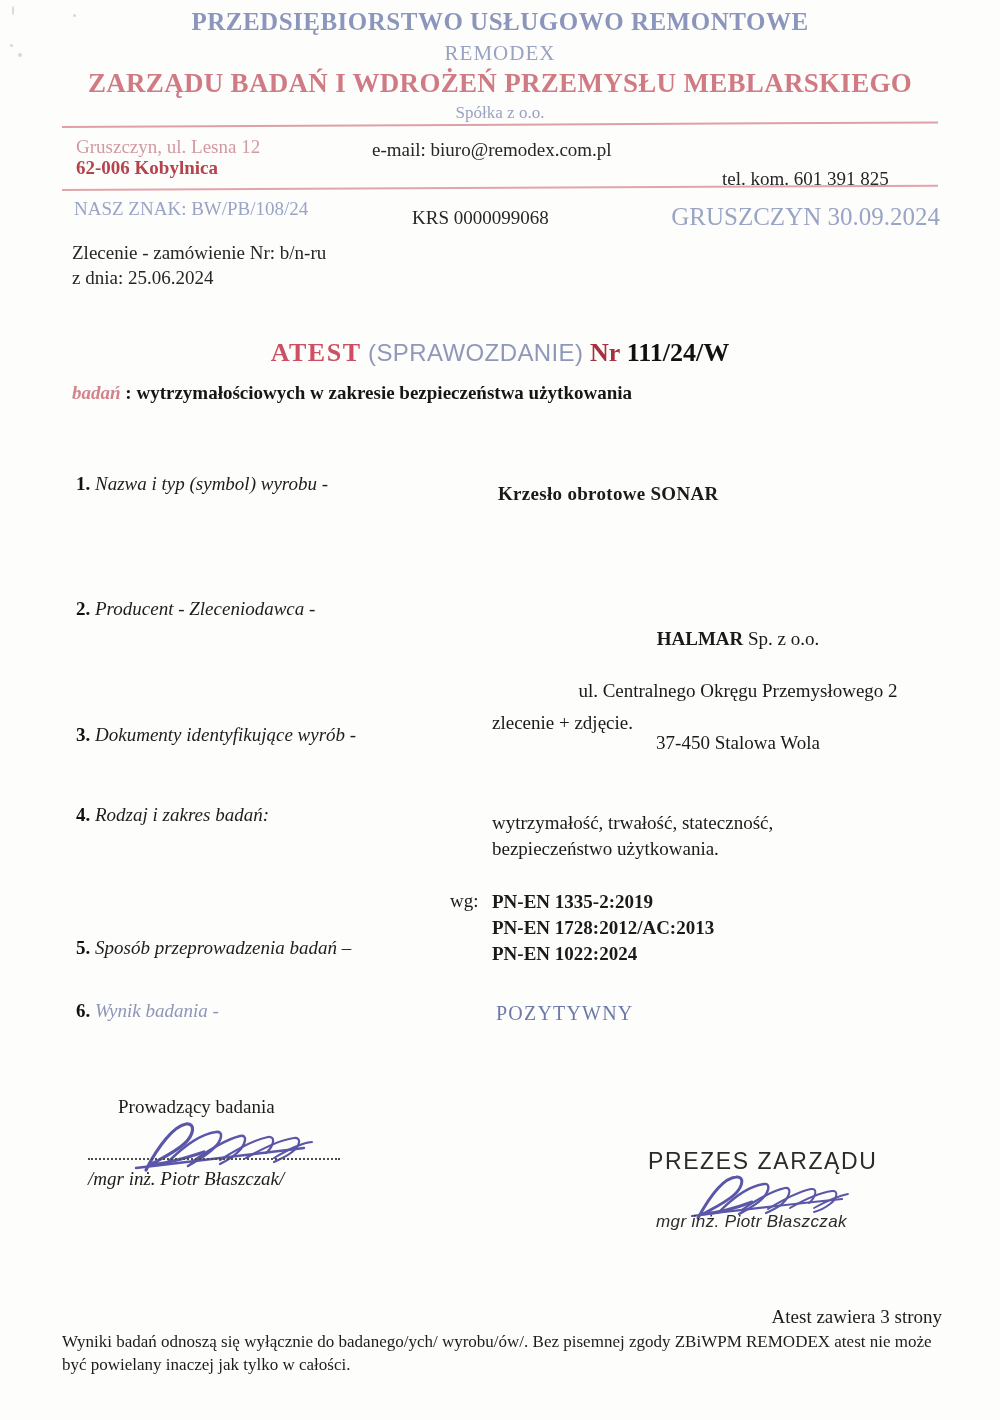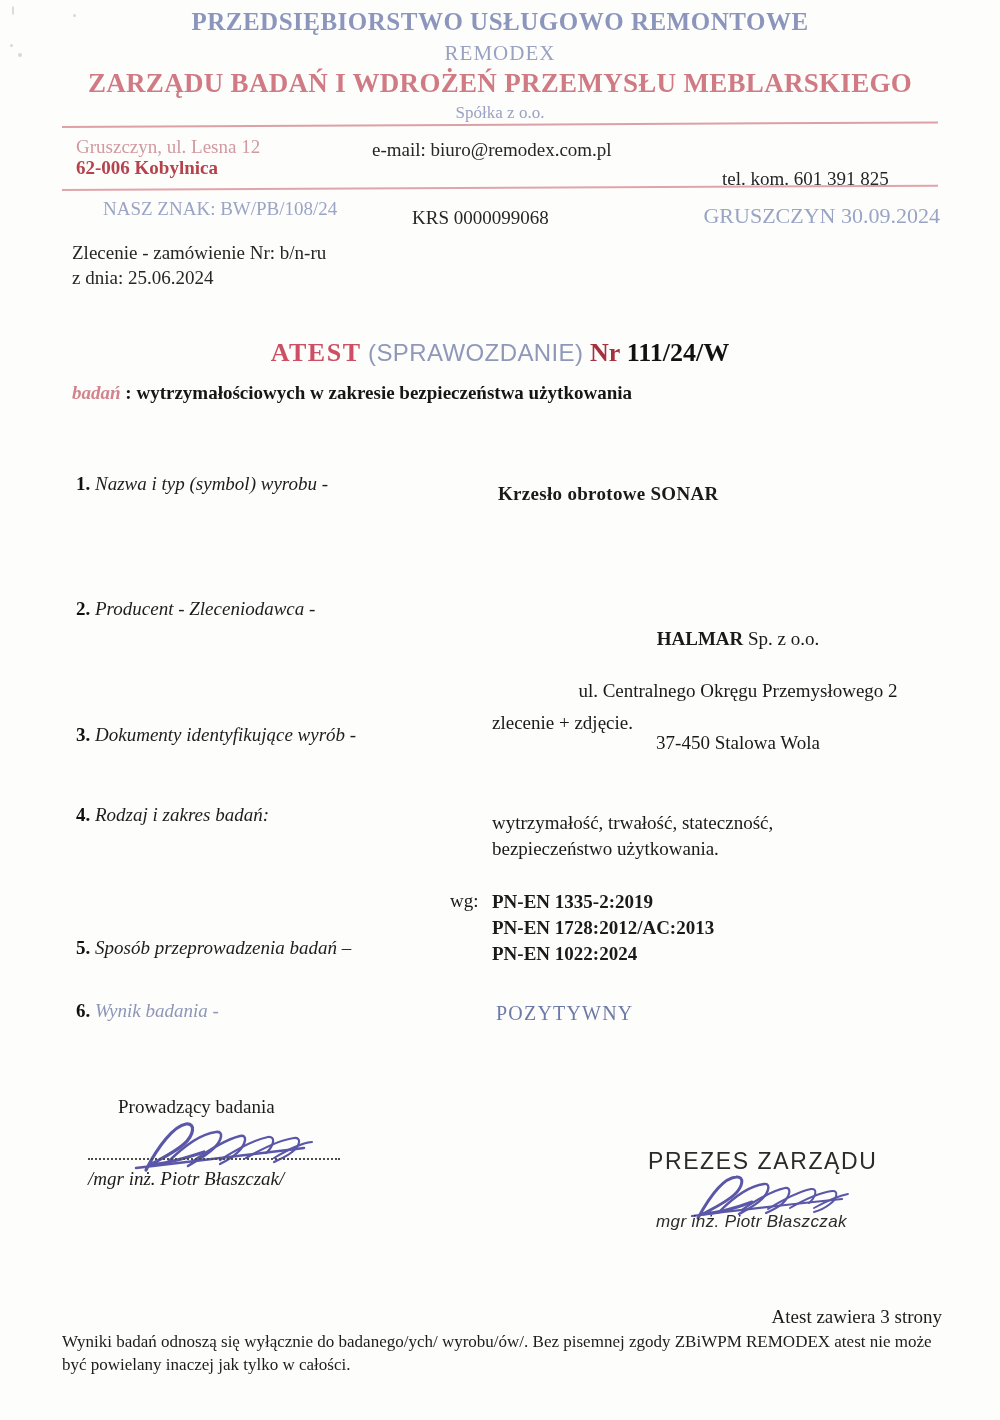--- a/index.html
+++ b/index.html
@@ -107,26 +107,25 @@
     position: absolute;
     left: 722px; top: 168px;
     font-size: 19px;
     color: #262626;
   }
   .nasz-znak {
     position: absolute;
     left: 74px; top: 198px;
     font-size: 19px;
     color: #9aa4c4;
-    margin-left: 29px;
   }
   .gruszczyn-date {
     position: absolute;
     right: 60px; top: 203px;
-    font-size: 22px;
+    font-size: 25px;
     color: #9aa4c4;
   }
 
   
   .order {
     position: absolute;
     left: 72px; top: 240px;
     font-size: 19px;
     line-height: 25px;
     color: #262626;

